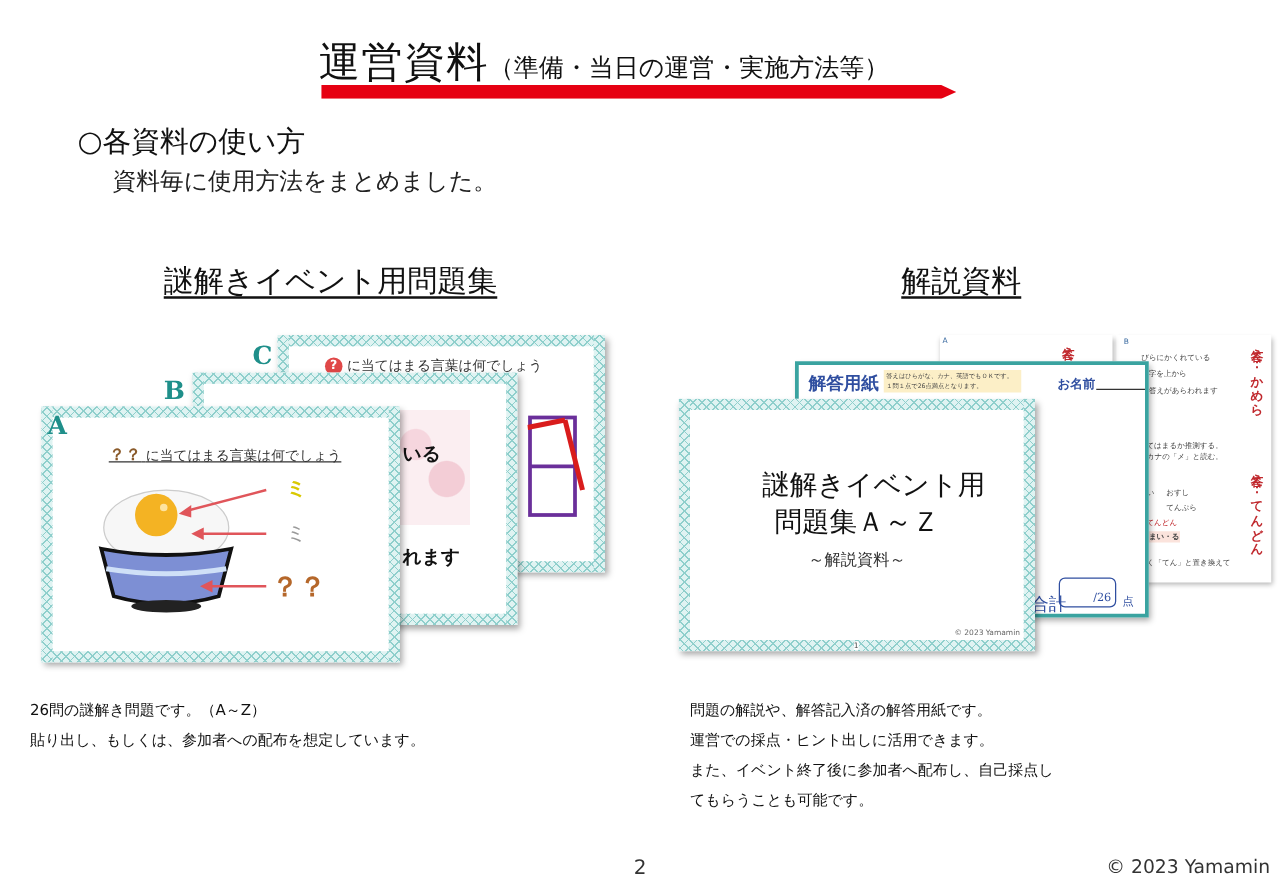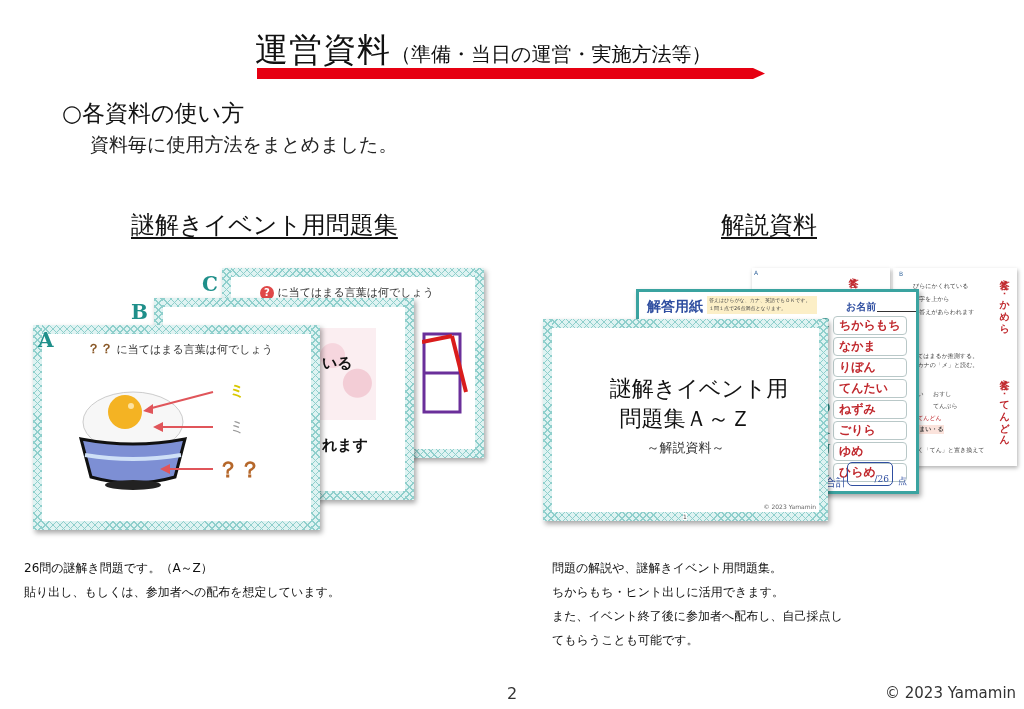--- a/index.html
+++ b/index.html
@@ -100,21 +100,21 @@
     <div class="big-jp" style="left:168px; top:56px;">いる</div>
     <div class="big-jp" style="left:168px; top:138px;">れます</div>
   </div>
   <div class="card-letter" style="left:131px; top:300px;">B</div>
 
   <div class="card" style="left:33px; top:325px; width:287px; height:205px;">
     <div class="xborder xb-top"></div>
     <div class="xborder xb-bottom"></div>
     <div class="xborder xb-left"></div>
     <div class="xborder xb-right"></div>
-    <div class="card-q" style="left:54px; top:15px;">
+    <div class="card-q" style="left:54px; top:30px;text-decoration:underline;">
       <span class="qq">？？</span>
       <span>に当てはまる言葉は何でしょう</span>
     </div>
     <svg style="position:absolute; left:40px; top:52px;" width="230" height="130">
       <ellipse cx="60" cy="45" rx="50" ry="30" fill="#f7f7f7" stroke="#ccc" stroke-width="1"></ellipse>
       <circle cx="52" cy="35" r="17" fill="#f4b323"></circle>
       <circle cx="58" cy="29" r="3" fill="#fde3a0"></circle>
       <path d="M8,62 Q60,72 112,62 L102,100 Q60,112 18,100 Z" fill="#7d8fd4" stroke="#111" stroke-width="3"></path>
       <path d="M12,78 Q60,86 108,78" stroke="#cfe0f7" stroke-width="4" fill="none"></path>
       <ellipse cx="60" cy="108" rx="28" ry="5" fill="#222"></ellipse>
@@ -159,39 +159,21 @@
 
   <div class="card" style="left:636px; top:289px; width:283px; height:205px; border:3px solid #3aa3a0;">
     <div style="position:absolute; left:8px; top:6px; font-family:'DejaVu Serif',serif; font-weight:bold; font-size:14px; color:#2f4ea0;">解答用紙</div>
     <div style="position:absolute; left:68px; top:4px; width:110px; height:18px; background:#fcefc7;">
       <div class="tiny" style="left:2px; top:1px; font-size:5px;">答えはひらがな、カナ、英語でもＯＫです。</div>
       <div class="tiny" style="left:2px; top:9px; font-size:5px;">１問１点で26点満点となります。</div>
     </div>
     <div style="position:absolute; left:207px; top:8px; font-family:'DejaVu Serif',serif; font-size:10px; font-weight:bold; color:#2f4ea0;">お名前</div>
     <div style="position:absolute; left:238px; top:19px; width:40px; border-bottom:1px solid #333;"></div>
 
-    <div style="position:absolute; left:180px; top:22px; width:96px; height:165px;">
-      <div class="ans-letter" style="left:0; top:2px;">C</div>
-      <div class="ans-box" style="left:14px; top:2px;">ちからもち</div>
-      <div class="ans-letter" style="left:0; top:23px;">F</div>
-      <div class="ans-box" style="left:14px; top:23px;">なかま</div>
-      <div class="ans-letter" style="left:0; top:44px;">I</div>
-      <div class="ans-box" style="left:14px; top:44px;">りぼん</div>
-      <div class="ans-letter" style="left:0; top:65px;">L</div>
-      <div class="ans-box" style="left:14px; top:65px;">てんたい</div>
-      <div class="ans-letter" style="left:0; top:86px;">O</div>
-      <div class="ans-box" style="left:14px; top:86px;">ねずみ</div>
-      <div class="ans-letter" style="left:0; top:107px;">R</div>
-      <div class="ans-box" style="left:14px; top:107px;">ごりら</div>
-      <div class="ans-letter" style="left:0; top:128px;">U</div>
-      <div class="ans-box" style="left:14px; top:128px;">ゆめ</div>
-      <div class="ans-letter" style="left:0; top:149px;">X</div>
-      <div class="ans-box" style="left:14px; top:149px;">ひらめ</div>
-    </div>
-    <div style="position:absolute; left:186px; top:183px; font-family:'DejaVu Serif',serif; font-size:11px; color:#2f4ea0;">合計</div>
+    <div style="position:absolute; left:186px; top:183px; font-family:'DejaVu Serif',serif; font-size:14px; color:#2f4ea0;">合計</div>
     <div style="position:absolute; left:208px; top:170px; width:46px; height:24px; border:1px solid #2f4ea0; border-radius:5px;padding-left:36px;">
       <span style="position:absolute; right:3px; bottom:1px; font-family:'DejaVu Serif',serif; font-size:9px; color:#2f4ea0;">/26</span>
     </div>
     <div style="position:absolute; left:259px; top:183px; font-family:'DejaVu Serif',serif; font-size:9px; color:#2f4ea0;">点</div>
   </div>
 
   <div class="card" style="left:543px; top:319px; width:285px; height:202px;">
     <div class="xborder xb-top"></div>
     <div class="xborder xb-bottom"></div>
     <div class="xborder xb-left"></div>
@@ -202,20 +184,20 @@
     <div class="cover-copy">© 2023 Yamamin</div>
     <div class="tiny" style="left:140px; bottom:1px; background:#fff;">1</div>
   </div>
 </div>
 
 <div class="col-text left">
   <div>26問の謎解き問題です。（A～Z）</div>
   <div>貼り出し、もしくは、参加者への配布を想定しています。</div>
 </div>
 <div class="col-text right">
-  <div>問題の解説や、謎解きイベント用問題集。</div>
-  <div>ちからもち・ヒント出しに活用できます。</div>
+  <div>問題の解説や、解答記入済の解答用紙です。</div>
+  <div>運営での採点・ヒント出しに活用できます。</div>
   <div>また、イベント終了後に参加者へ配布し、自己採点し</div>
   <div>てもらうことも可能です。</div>
 </div>
 
 <div class="page-num">2</div>
 <div class="copyright">© 2023 Yamamin</div>
 
 </body></html>

